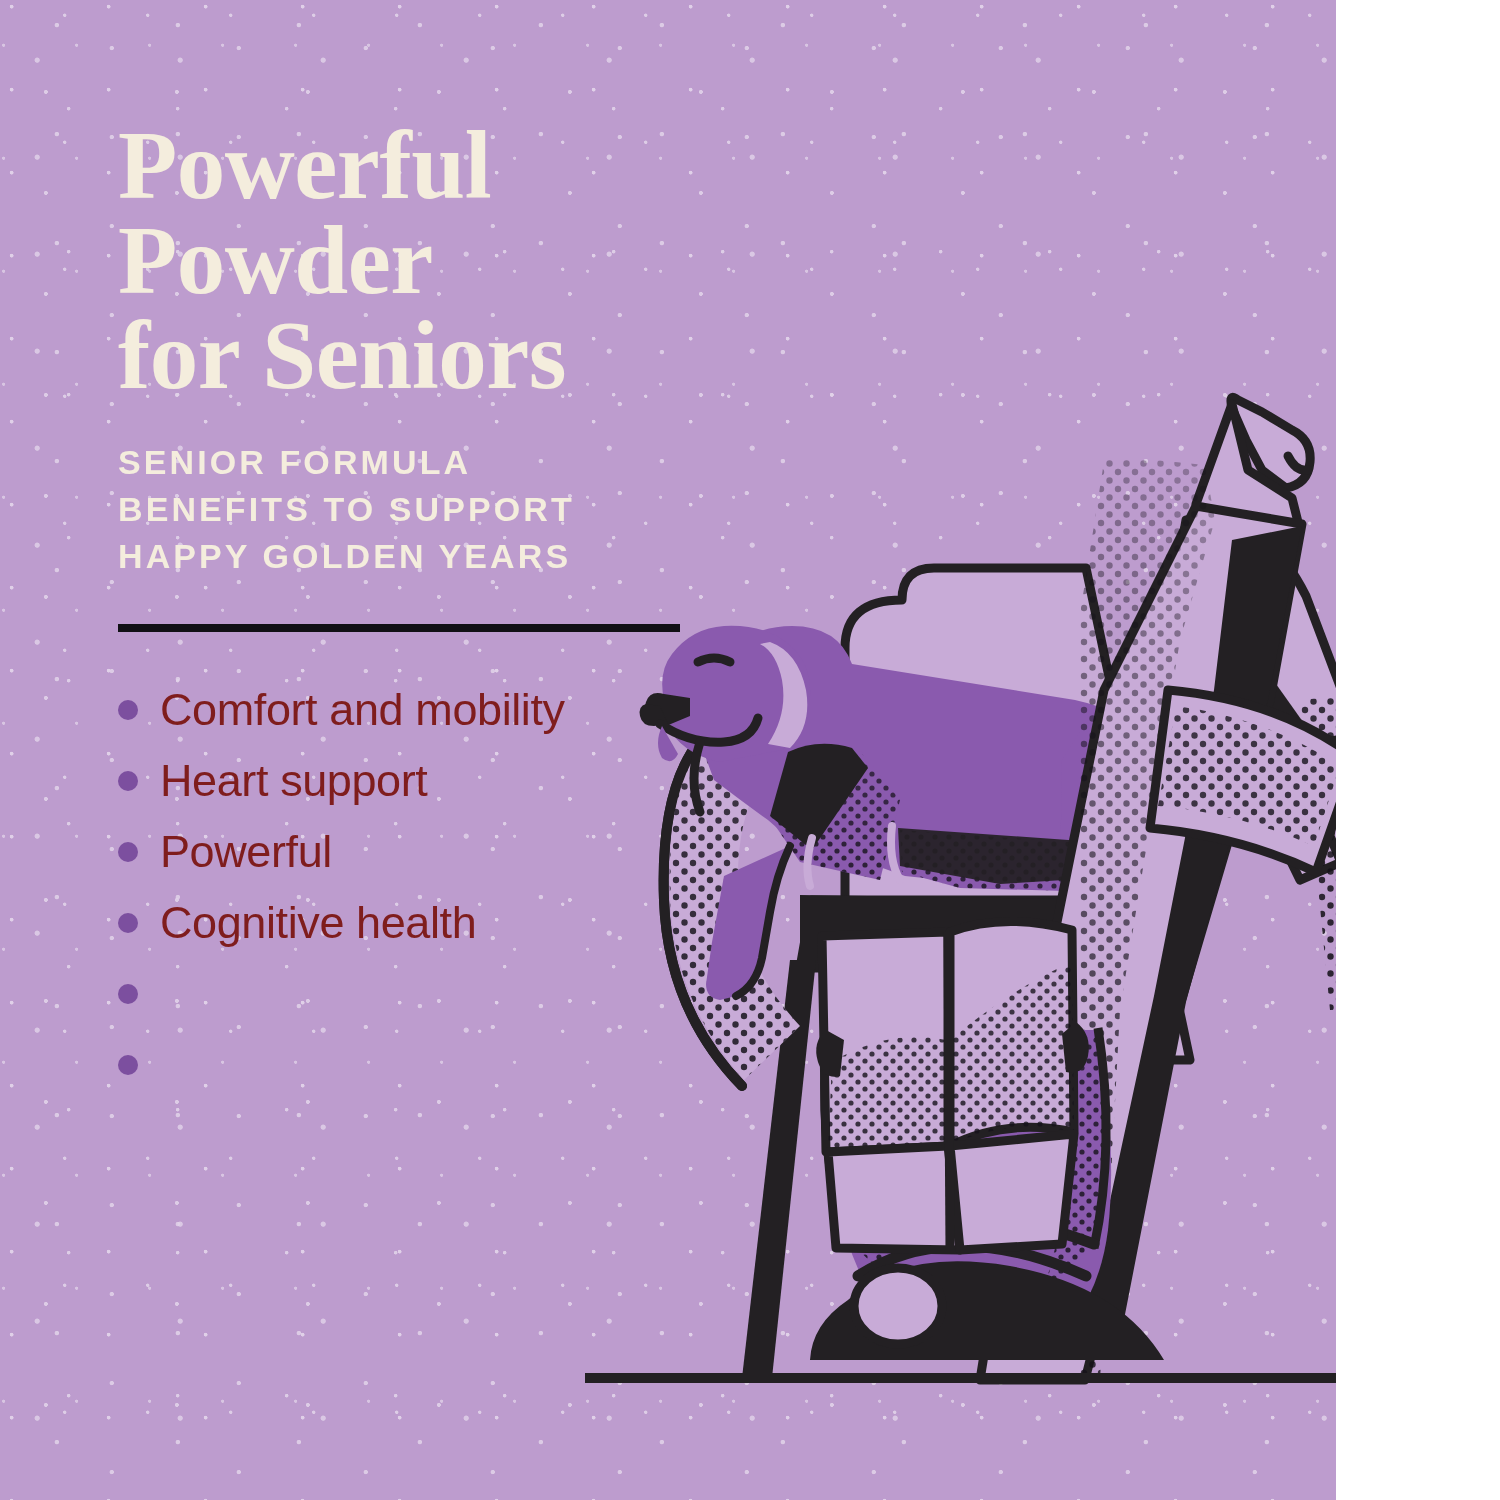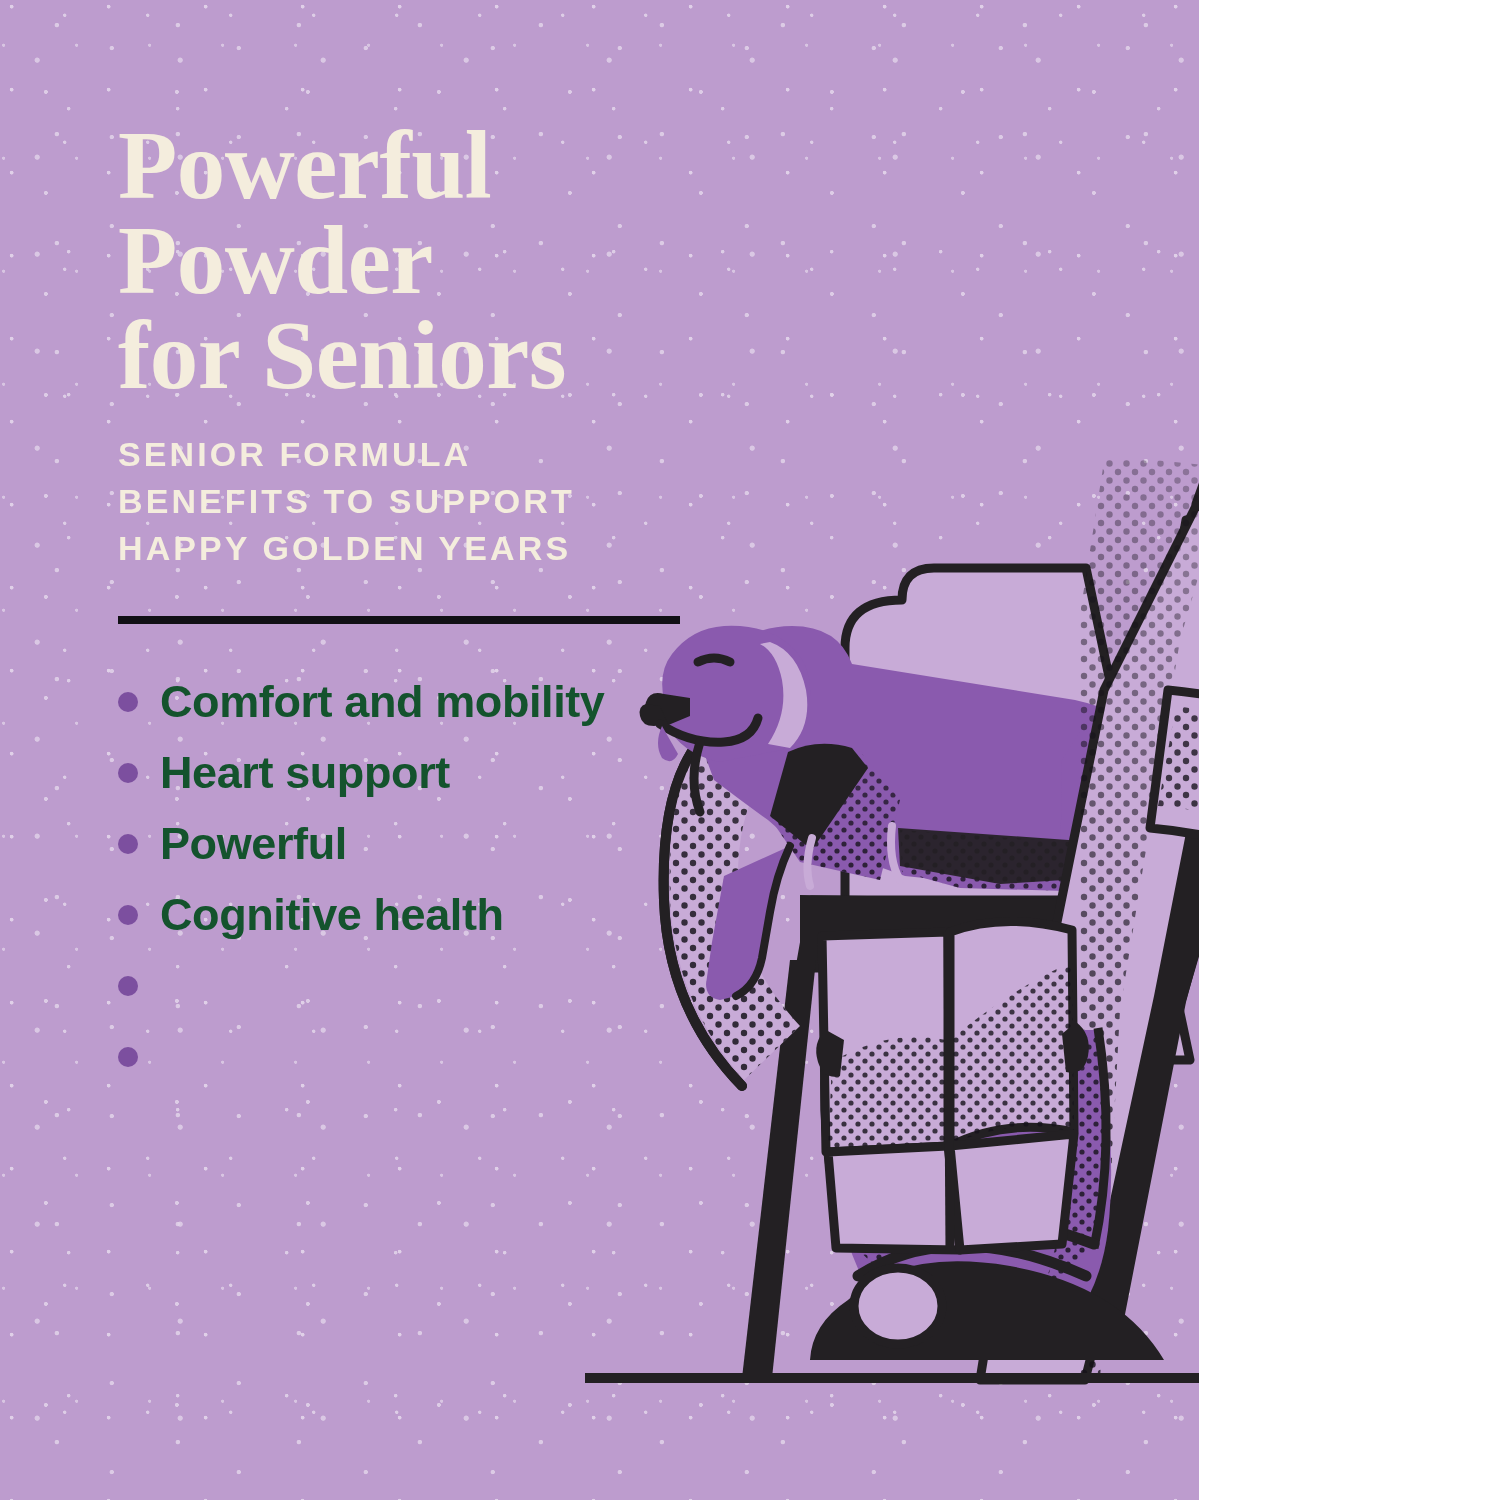--- a/index.html
+++ b/index.html
@@ -3,21 +3,21 @@
 <meta charset="utf-8">
 <title>Powerful Powder for Seniors</title>
 <style>
   html, body {
     margin: 0;
     padding: 0;
     background: #ffffff;
   }
   #poster {
     position: relative;
-    width: 1199px;
+    width: 1336px;
     height: 1500px;
     overflow: hidden;
     background: #bd9cce;
     font-family: "Liberation Sans", sans-serif;
   }
 
   
   #bg-base {
     position: absolute;
     inset: 0;
@@ -52,21 +52,21 @@
     font-family: "Liberation Serif", "DejaVu Serif", serif;
     font-weight: 700;
     font-size: 97px;
     line-height: 0.98;
     color: #f4eddd;
     letter-spacing: -0.5px;
     margin: 0;
     white-space: pre-line;
   }
   #subtitle {
-    margin: 28px 0 0 0;
+    margin: 36px 0 0 0;
     font-family: "Liberation Sans", sans-serif;
     font-weight: 700;
     font-size: 34px;
     line-height: 1.38;
     letter-spacing: 3.1px;
     color: #f4eddd;
     text-transform: uppercase;
     white-space: pre-line;
   }
   #divider {
@@ -89,23 +89,23 @@
   .benefit-dot {
     width: 20px;
     height: 20px;
     border-radius: 50%;
     background: #7c4f9f;
     flex: 0 0 auto;
     margin-right: 22px;
   }
   .benefit-label {
     font-family: "Liberation Sans", sans-serif;
-    font-weight: 700;
+    font-weight: 400;
     font-size: 45px;
-    color: #14532d;
+    color: #7f1d1d;
     letter-spacing: -0.4px;
     white-space: nowrap;
   }
 
   
   #illustration {
     position: absolute;
     left: 0; top: 0;
     width: 1500px; height: 1500px;
     pointer-events: none;

